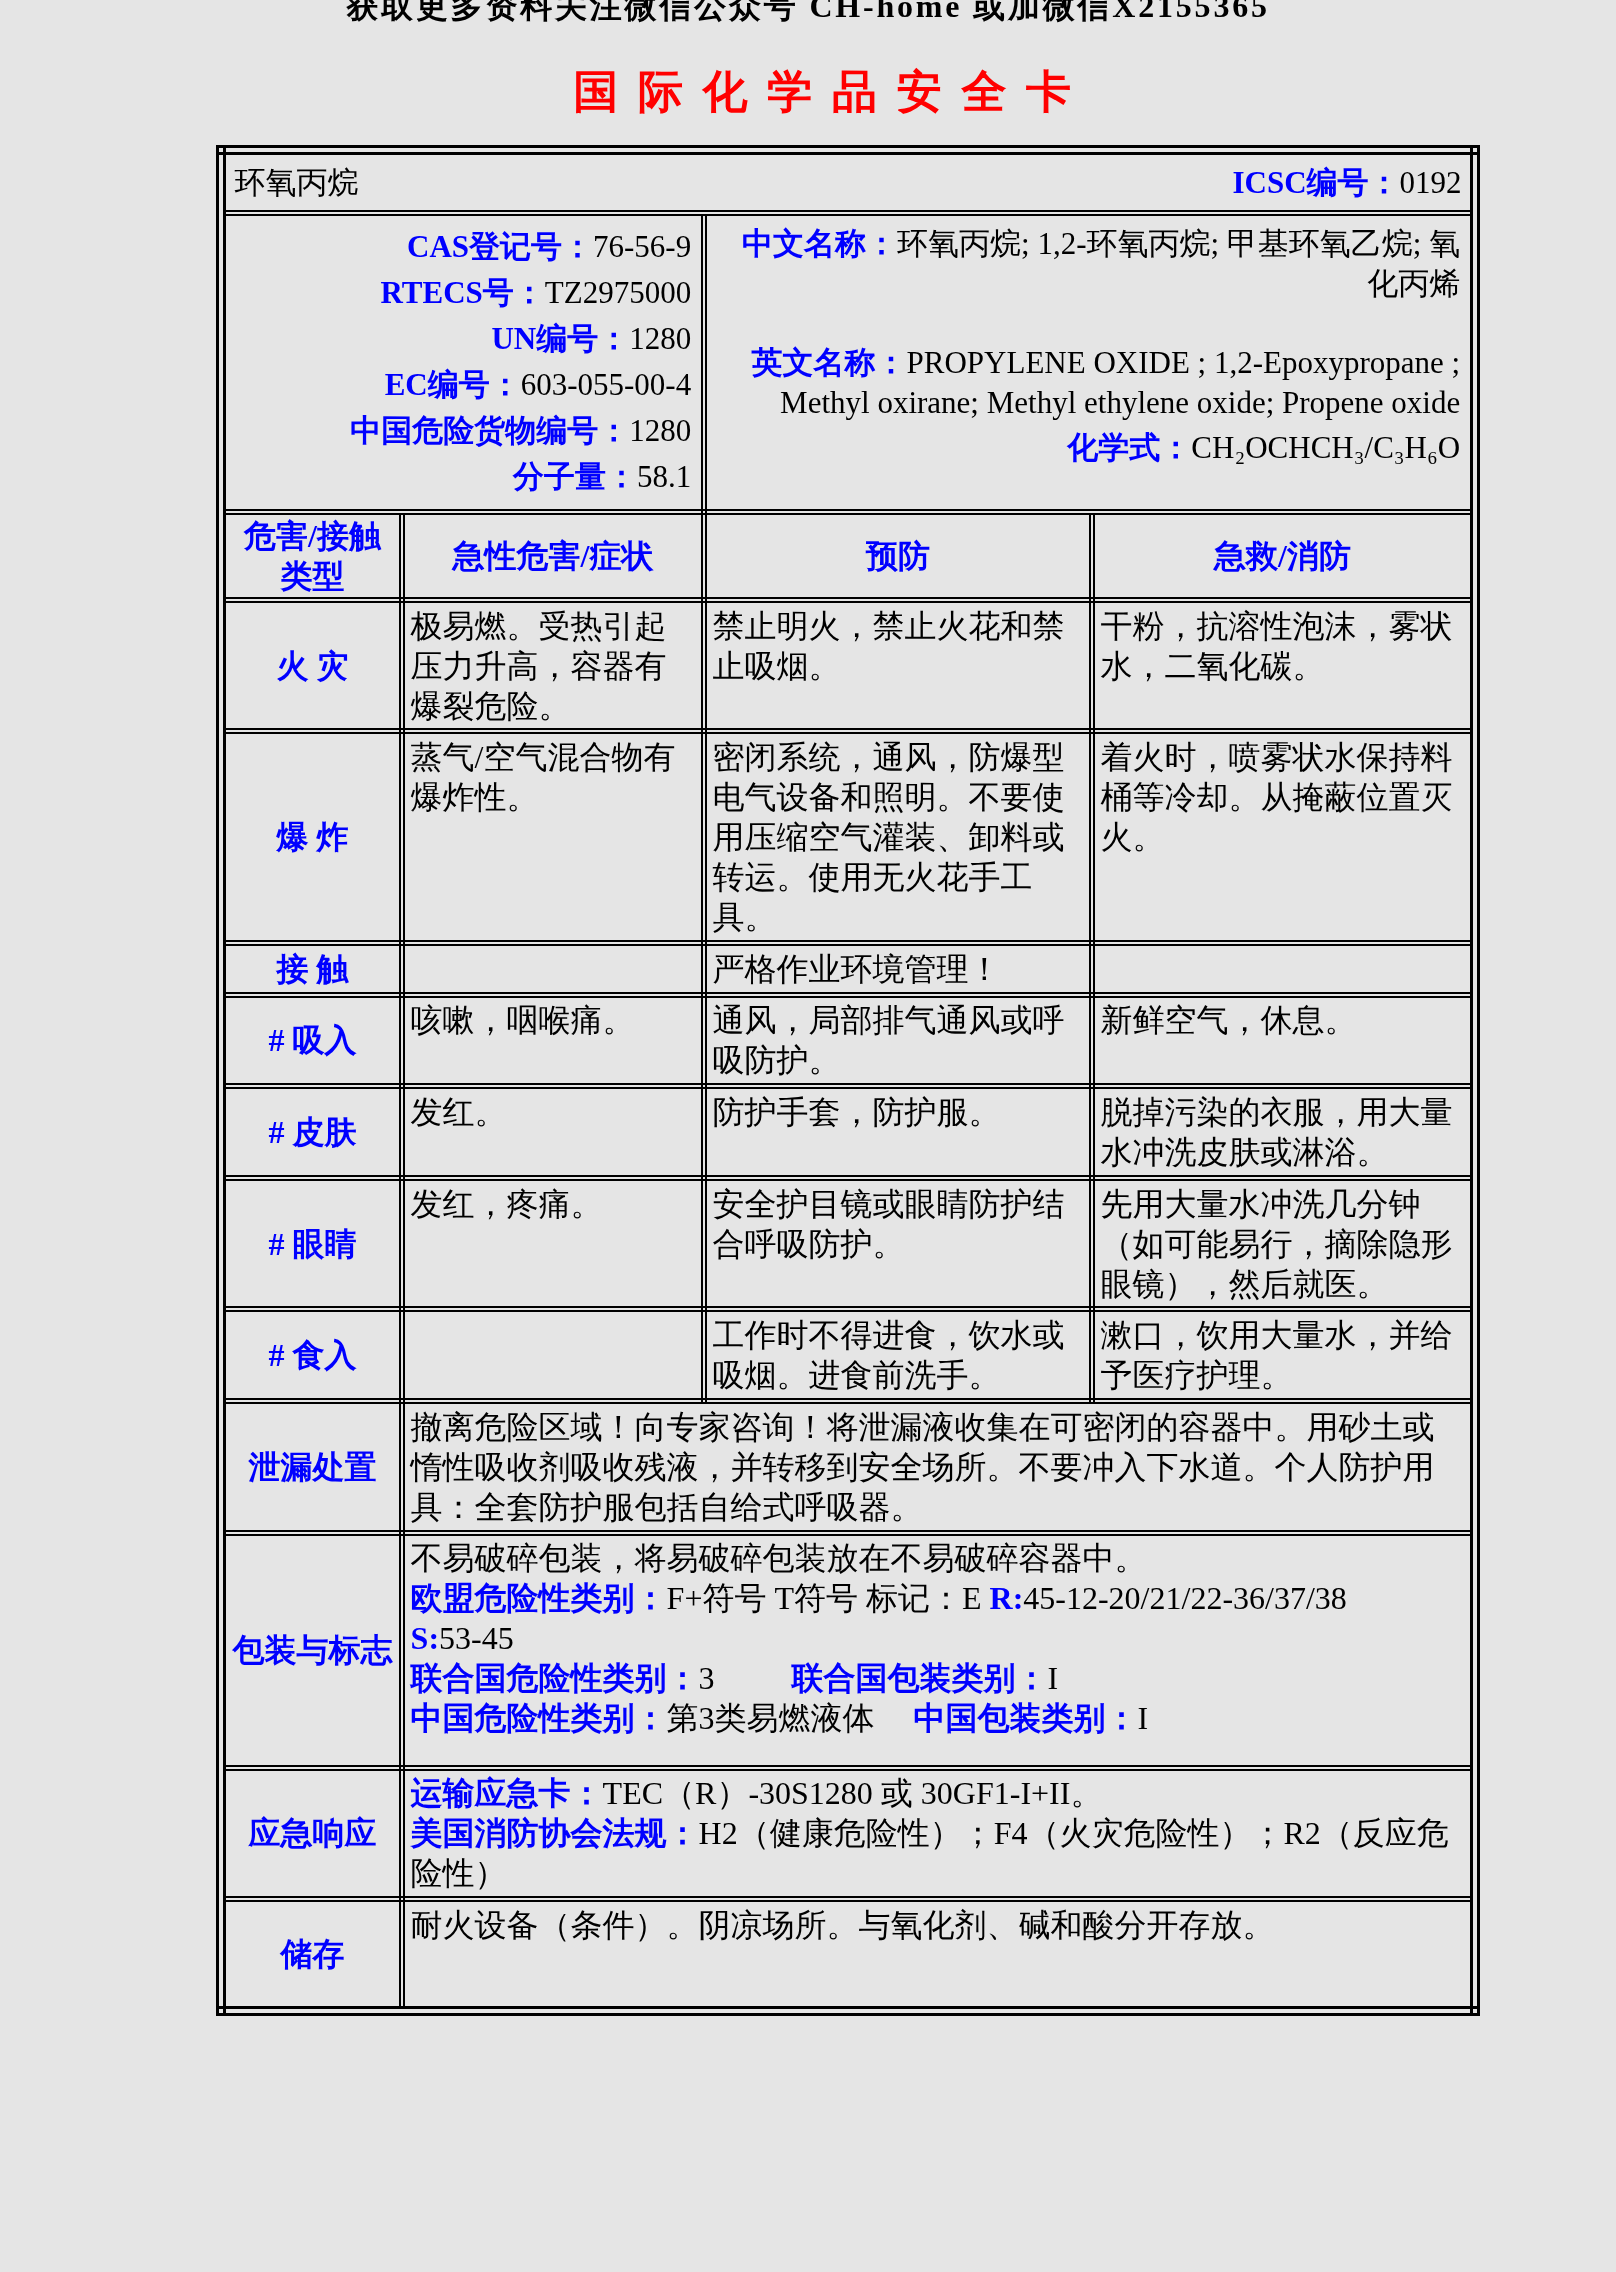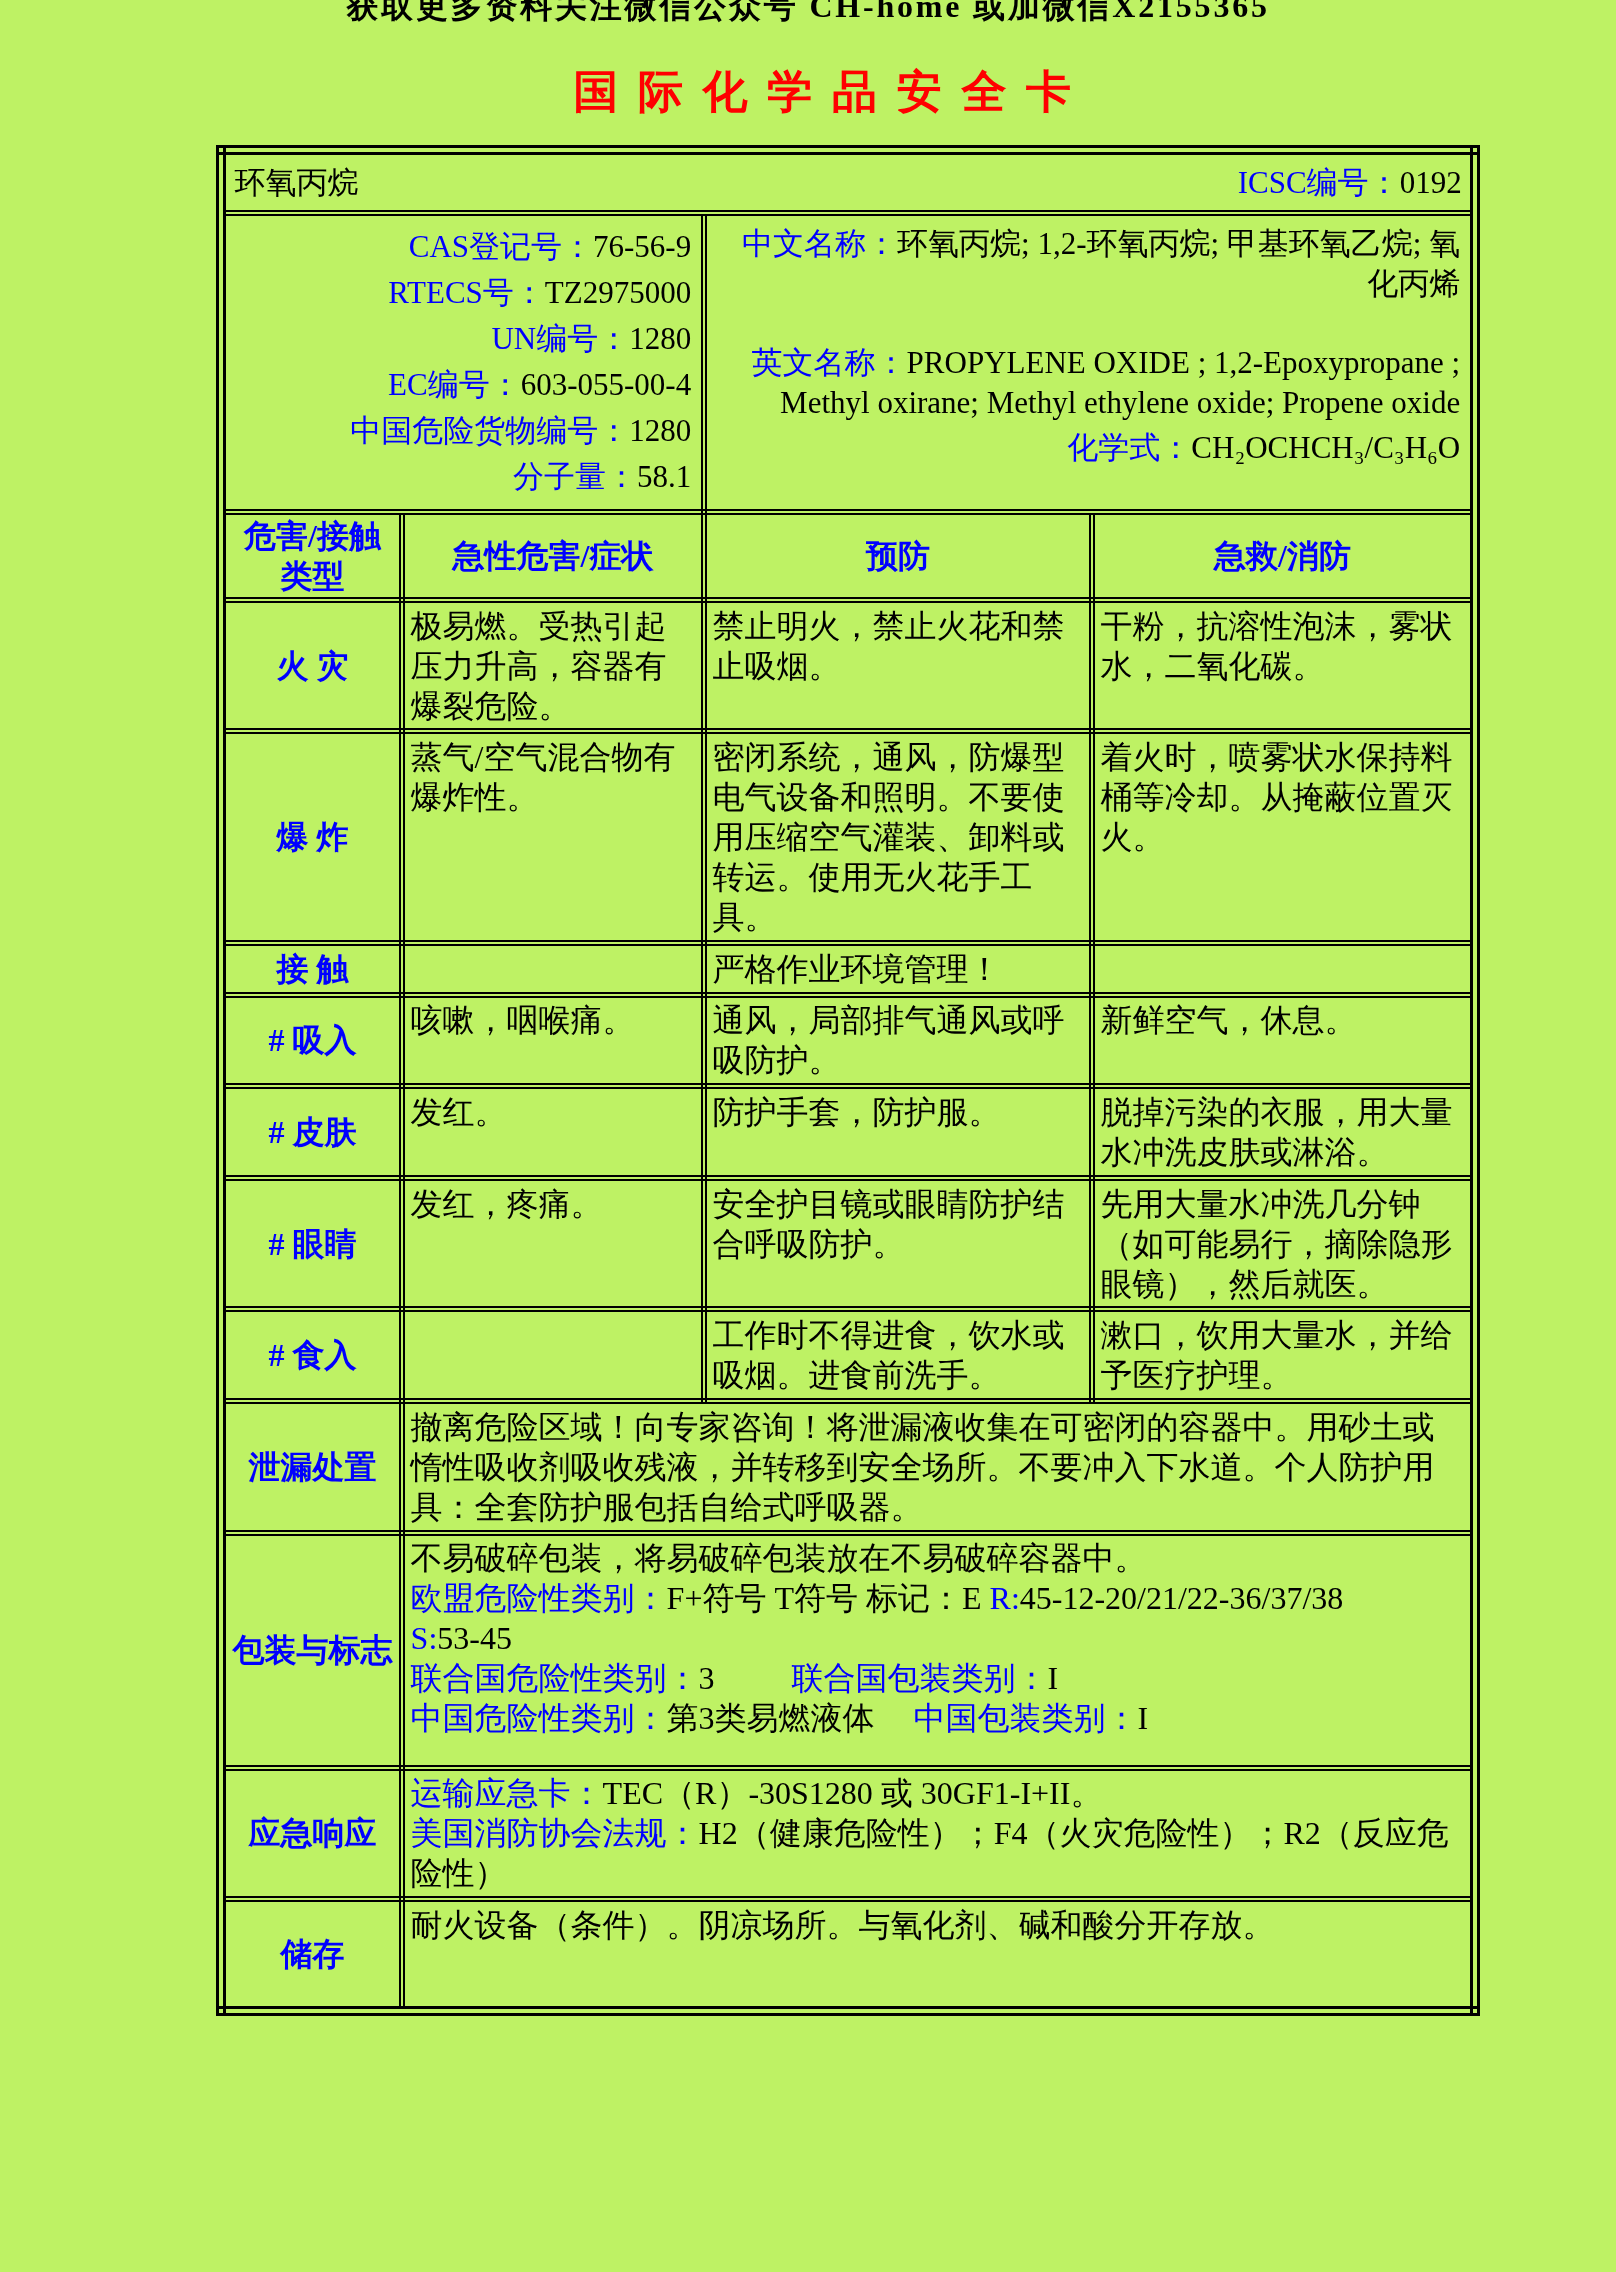--- a/index.html
+++ b/index.html
@@ -1,17 +1,17 @@
 <!DOCTYPE html>
 <html style="font-size:11.2px"><head>
 <meta charset="utf-8">
 <style>
   html,body { margin:0; padding:0; background:#ffffff; }
   .page {
-    position:relative; width:1616px; height:2273px; background:#bef264; overflow:hidden;
+    position:relative; width:1616px; height:2273px; background:#e5e5e5; overflow:hidden;
     font-family:"Liberation Serif","DejaVu Serif",serif; color:#000;
   }
   .watermark {
     position:absolute; top:-15.4px; left:0; width:100%; text-align:center;
     font-size:32px; font-weight:bold; color:#000; letter-spacing:2.8px; white-space:nowrap;
   }
   .main-title {
     position:absolute; top:62px; left:205px; width:1254px; text-align:center;
     color:#ff0000; font-size:45px; font-weight:bold; letter-spacing:19.7px; white-space:nowrap;
   }
@@ -19,21 +19,21 @@
     position:absolute; top:145px; left:216px; width:1254px;
     border-collapse:collapse; table-layout:fixed;
     border:10.5px double #000;
   }
   table.card td {
     border:6.3px double #000;
     font-size:32px; line-height:40px;
     padding:2.8px 5.6px; vertical-align:top;
     word-break:break-all; overflow:hidden;
   }
-  .b { color:#0000ff; font-weight:normal;margin-top:40px; }
+  .b { color:#0000ff; font-weight:bold;margin-top:40px; }
   .cell-head { vertical-align:middle !important; font-size:31px !important; }
   .titlebar { display:flex; justify-content:space-between; align-items:center; padding:0 2.8px; }
   .titlebar span { white-space:nowrap; }
   .cell-id { padding:8.4px 9.8px !important;text-align:right; }
   .id-line { font-size:31px; line-height:46px; white-space:nowrap; }
   .cell-id-right { font-size:31px !important; line-height:40px !important; }
   .id-para { margin:0; }
   .id-para.en { margin-top:39px; }
   .id-para.formula { margin-top:4.2px; }
   .theadcell {

